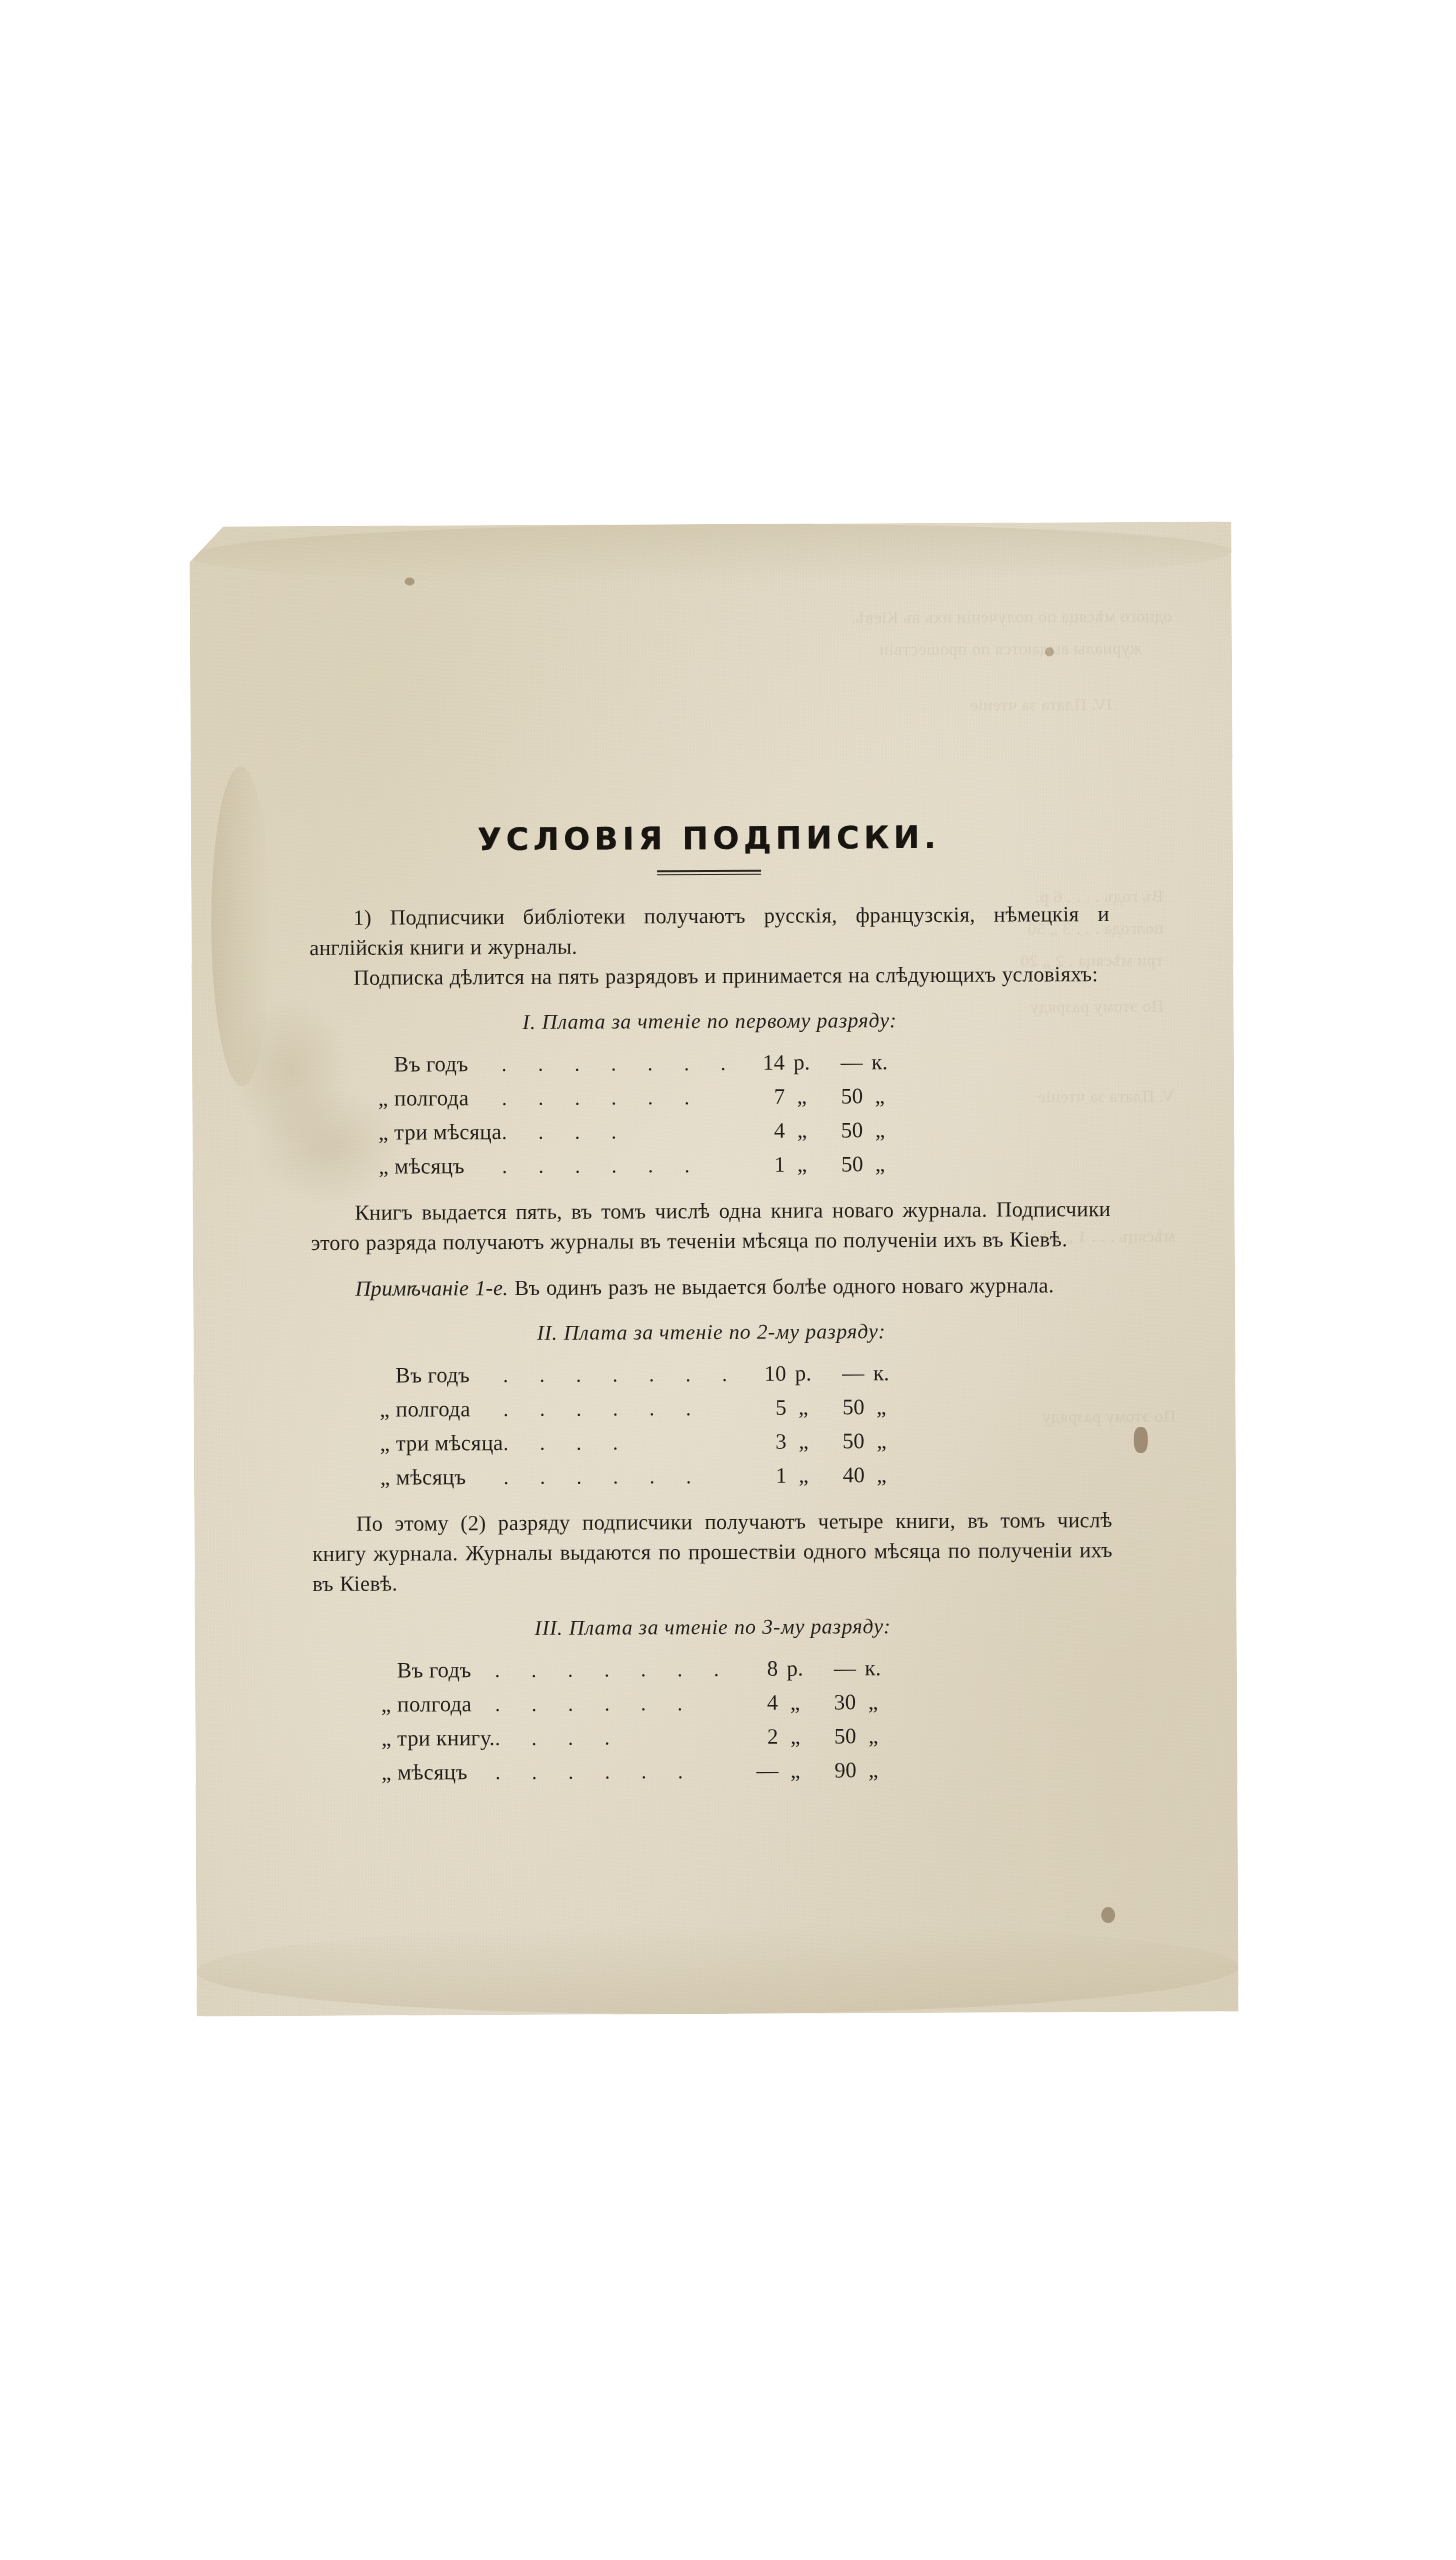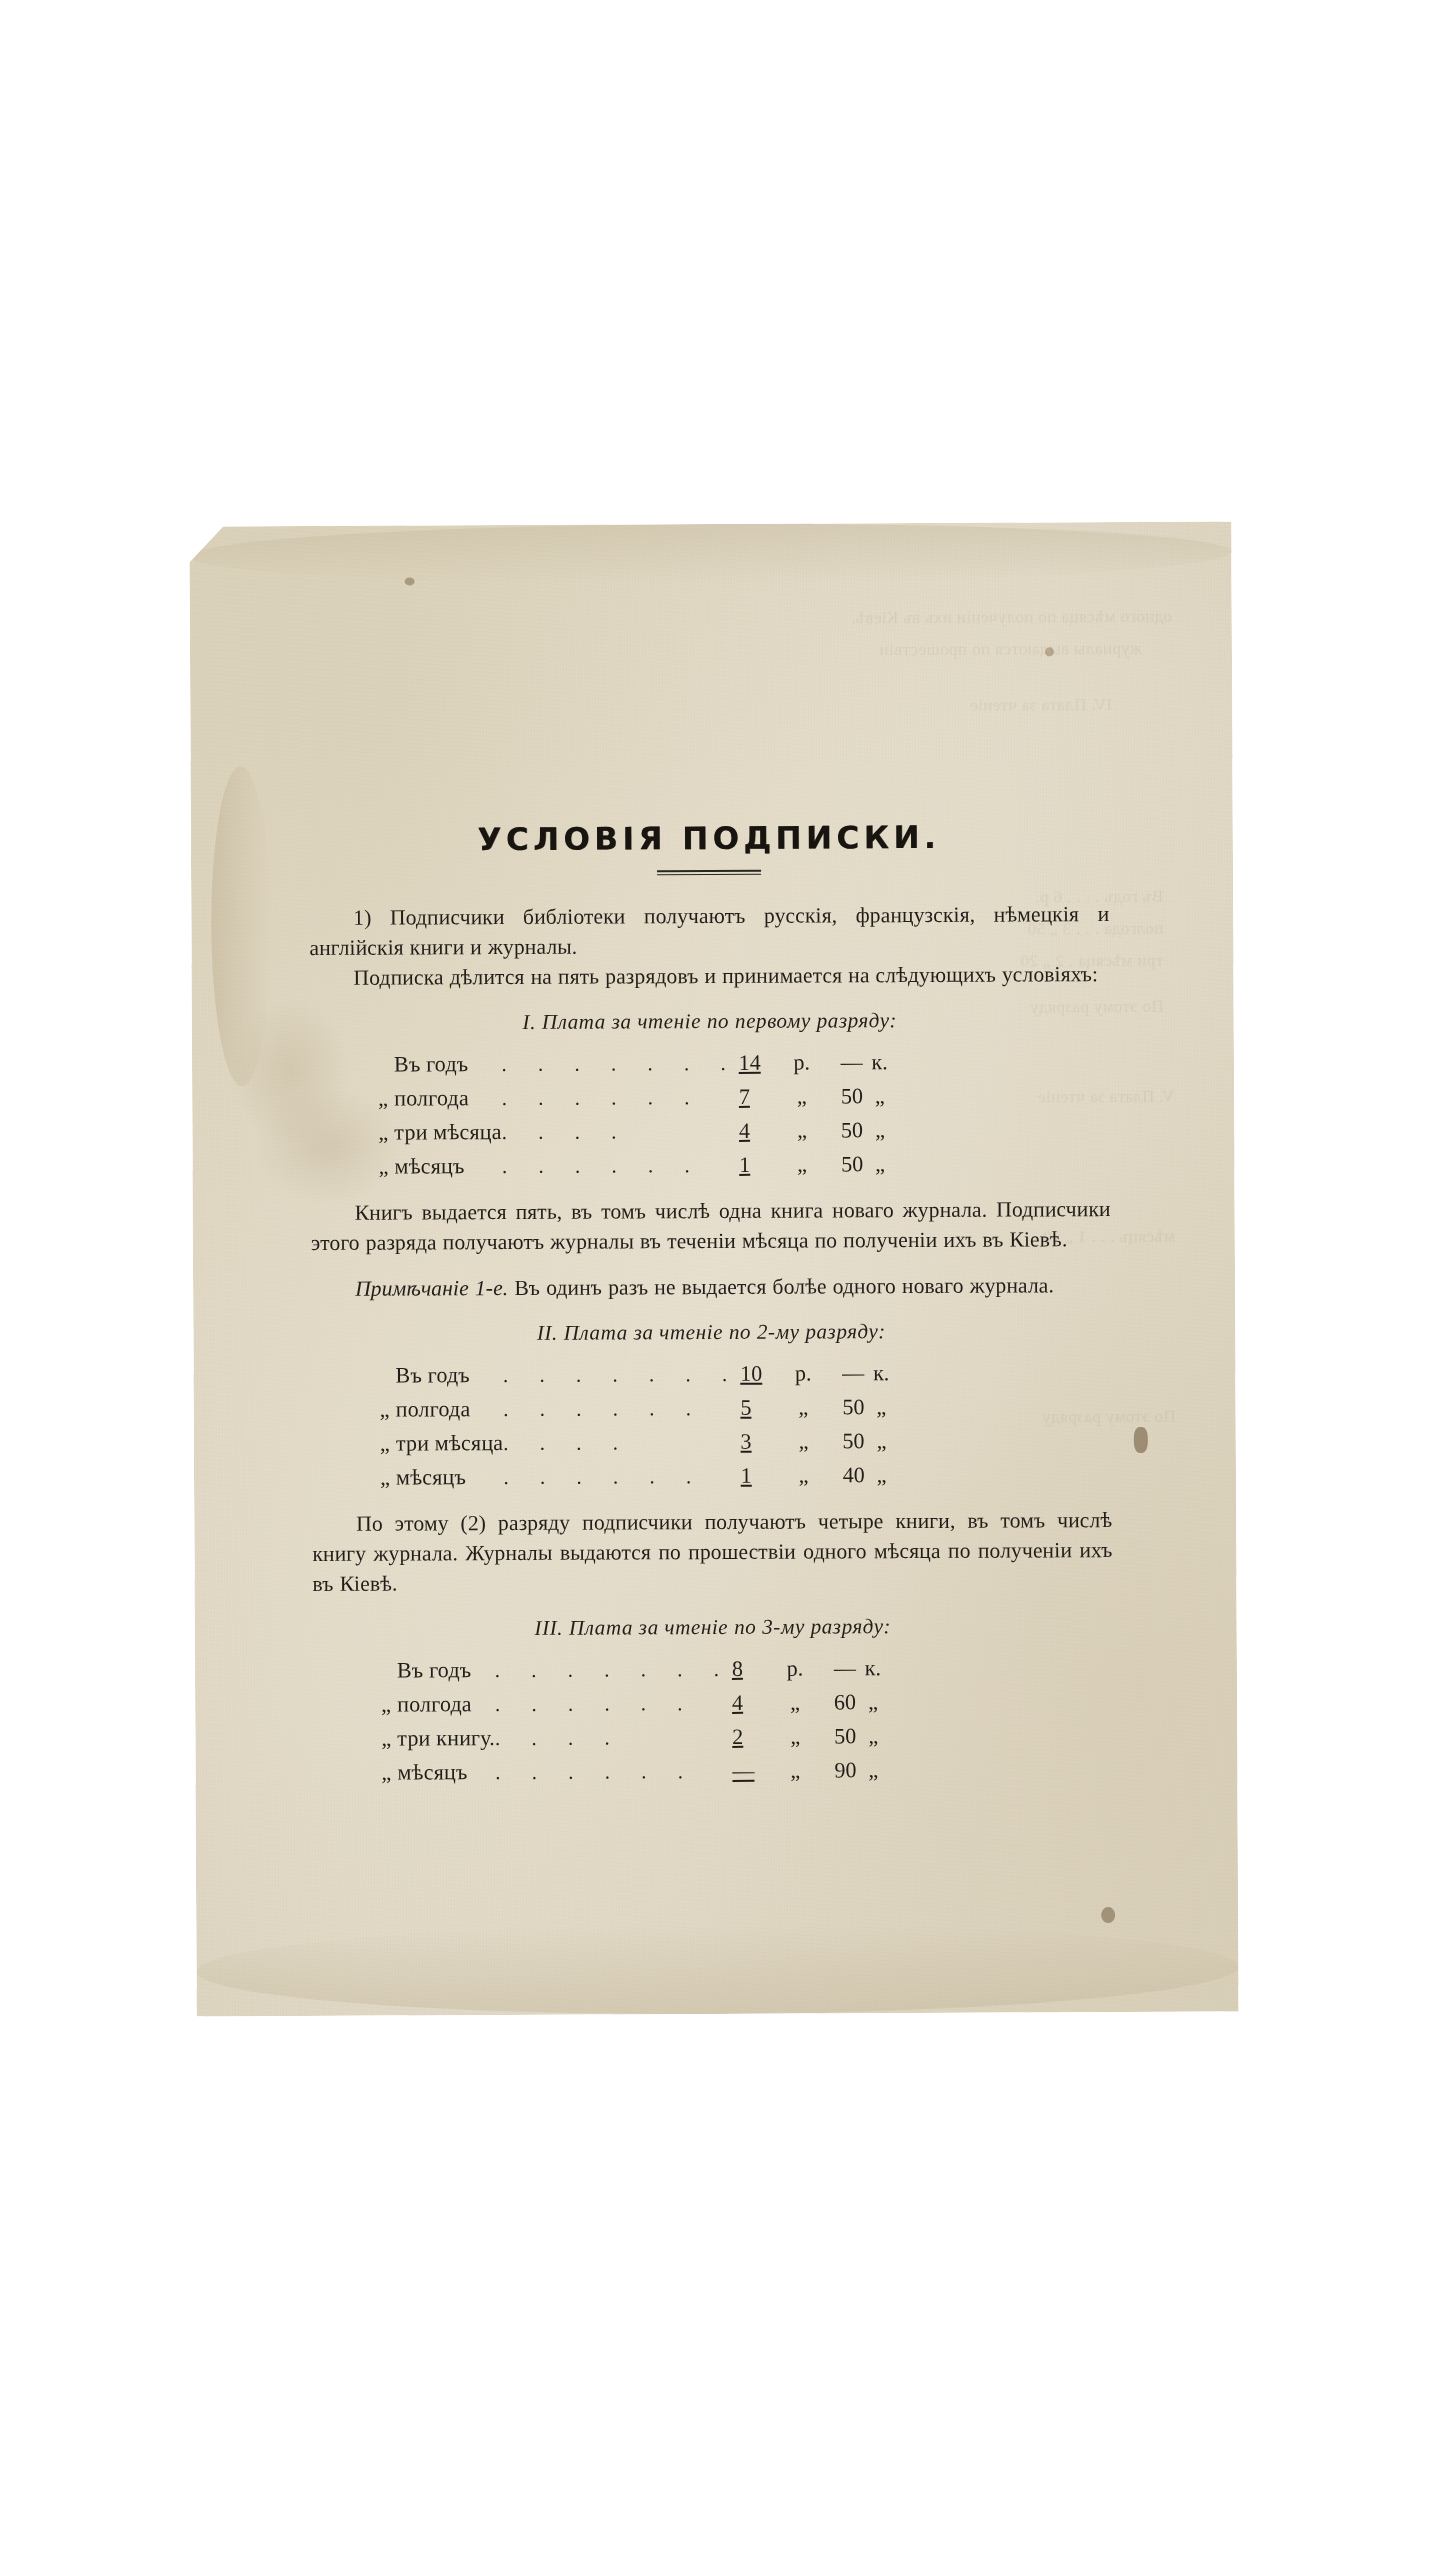--- a/index.html
+++ b/index.html
@@ -132,21 +132,21 @@
   }
   td.label { padding-right: 6px; letter-spacing: .2px; margin-top: 31px; }
   td.ditto { width: 22px; text-align: center; padding-right: 2px; }
   td.leader {
     width: 236px;
     letter-spacing: 13px;
     color: #211d18;
     overflow: hidden;
     font-size: 21px;
   }
-  td.num  { width: 46px; text-align: left; padding-left: 8px; text-decoration: underline; }
+  td.num  { width: 46px; text-align: right; padding-left: 8px; }
   td.unit { width: 34px; text-align: center; }
   td.num2 { width: 44px; text-align: right; }
   td.unit2{ width: 34px; text-align: center; }
 
   
   #print { text-rendering: optimizeLegibility; }
 </style>
 </head>
 <body>
 
@@ -292,21 +292,21 @@
           <td class="unit">р.</td>
           <td class="num2">—</td>
           <td class="unit2">к.</td>
         </tr>
         <tr>
           <td class="ditto">„</td>
           <td class="label">полгода</td>
           <td class="leader">. . . . . .</td>
           <td class="num">4</td>
           <td class="unit">„</td>
-          <td class="num2">60</td>
+          <td class="num2">30</td>
           <td class="unit2">„</td>
         </tr>
         <tr>
           <td class="ditto">„</td>
           <td class="label">три книгу.</td>
           <td class="leader">. . . .</td>
           <td class="num">2</td>
           <td class="unit">„</td>
           <td class="num2">50</td>
           <td class="unit2">„</td>

